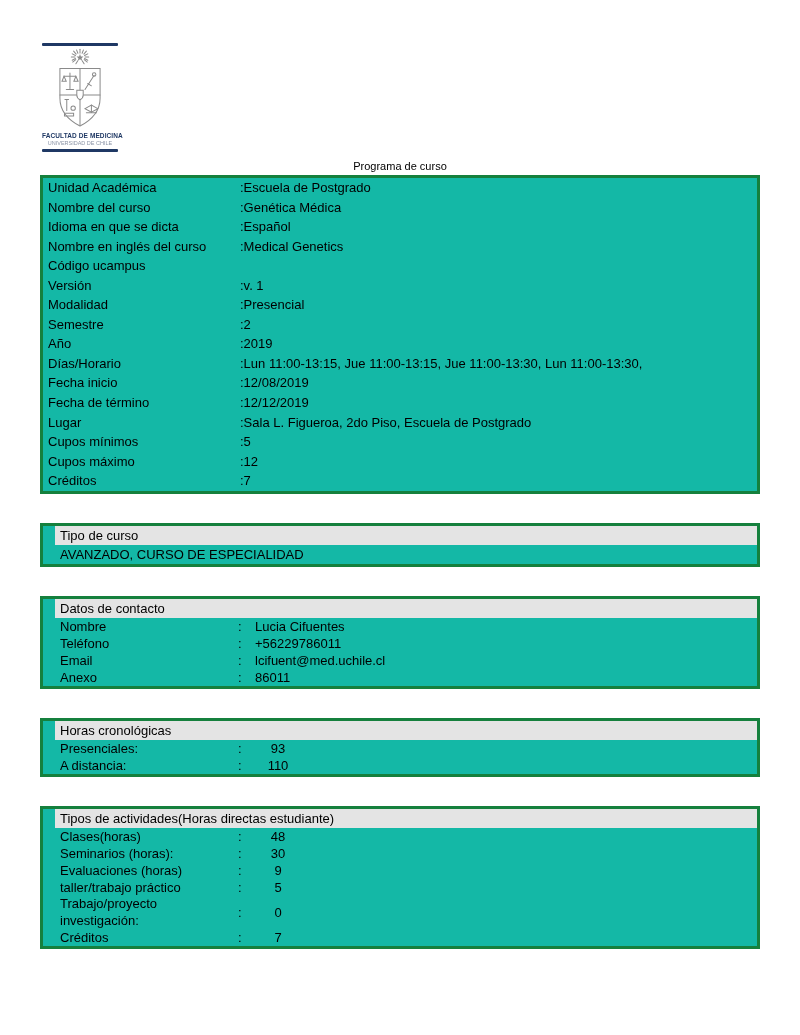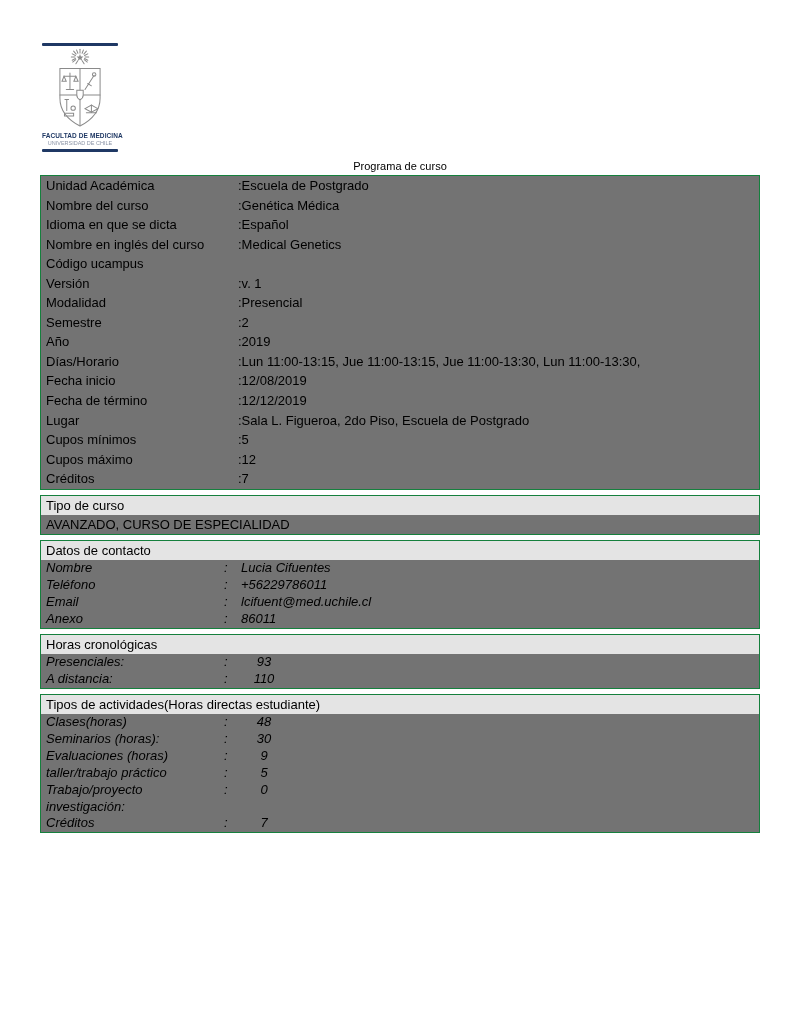--- a/index.html
+++ b/index.html
@@ -14,31 +14,31 @@
   }
   
   .logo{margin:43px 0 0 42px;width:76px;text-align:center;}
   .logo .bar{height:3px;background:#1f3864;border-radius:1px;}
   .logo svg{display:block;margin:1px auto 0;}
   .logo .fac{font-size:6.5px;font-weight:bold;color:#1f3864;white-space:nowrap;letter-spacing:.1px;margin-top:1px;}
   .logo .uni{font-size:5.5px;color:#8a93a6;white-space:nowrap;margin:1px 0 3px;}
   
   .title{text-align:center;font-size:11px;margin-top:8px;}
   
-  .tbl{margin:3px 40px 0;border:1px solid #15803d;background:#737373;}
-  .tbl + .tbl{margin-top:5px;}
+  .tbl{margin:3px 40px 0;border:3px solid #15803d;background:#14b8a6;}
+  .tbl + .tbl{margin-top:29px;padding-left:12px;}
   .hdr{background:#e4e4e4;line-height:19px;padding-left:5px;}
   
   .main-info .row{display:flex;line-height:19.55px;padding-left:5px;}
   .main-info .lbl{width:192px;flex:none;}
   .main-info .val{flex:1;white-space:nowrap;}
   
   .single{line-height:19.5px;padding-left:5px;}
   
-  .row3{display:flex;padding-left:5px;min-height:17px;font-style:italic;}
+  .row3{display:flex;align-items:center;padding-left:5px;min-height:17px;}
   .row3 .lbl3{width:178px;flex:none;line-height:16.5px;}
   .row3 .colon{width:17px;flex:none;text-align:left;}
   .row3 .val3{white-space:nowrap;}
   .num .row3 .val3{width:46px;text-align:center;}
 </style>
 </head>
 <body>
 
 <div class="page">
 

